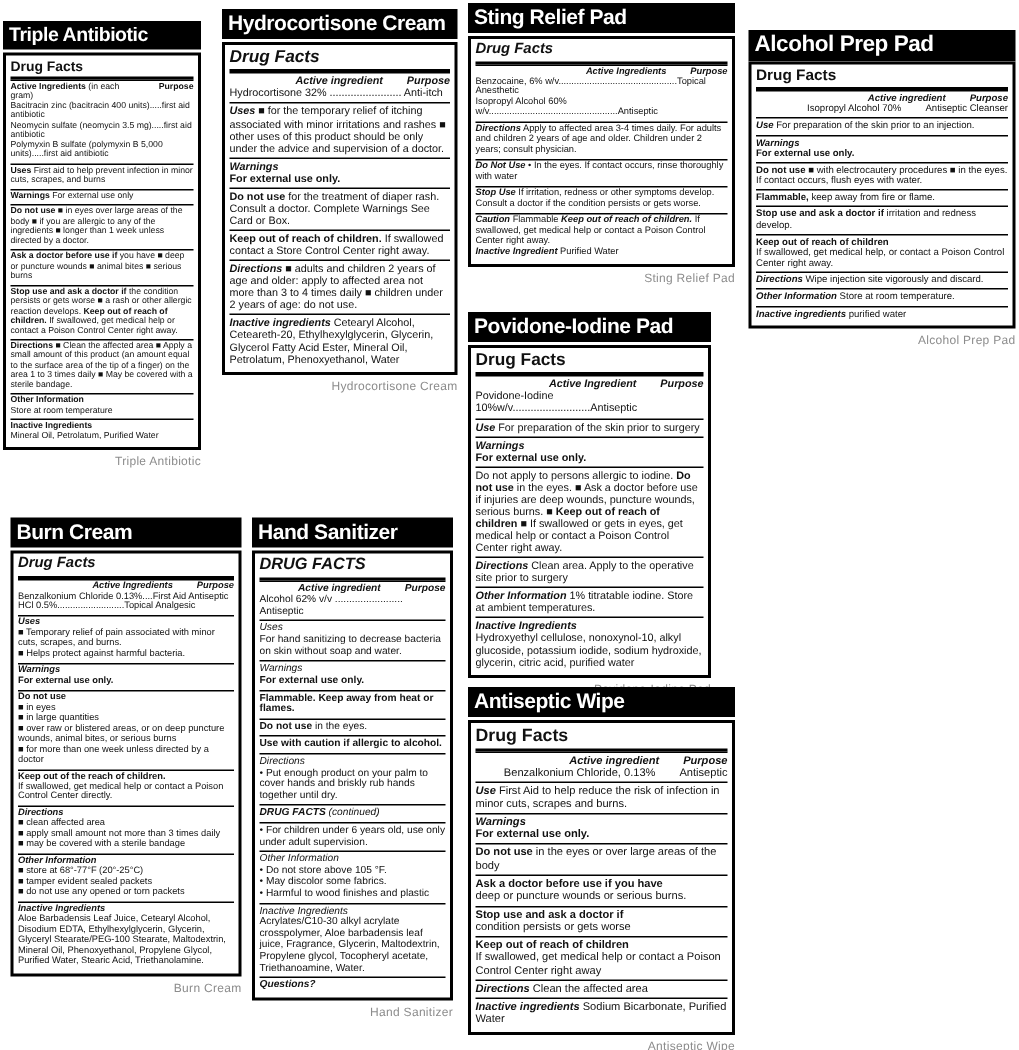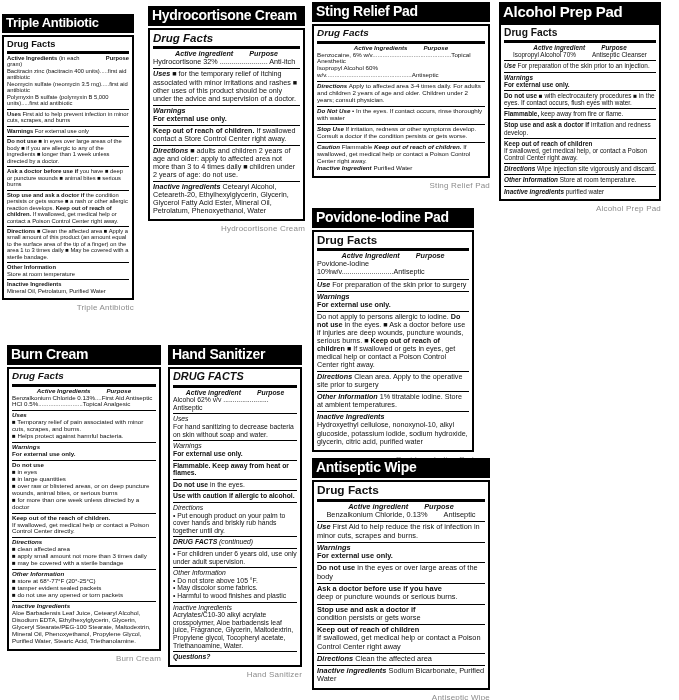--- a/index.html
+++ b/index.html
@@ -17,35 +17,35 @@
   .facts{
     border:2px solid #000;background:#fff;padding:1px 3px 2px 3px;
   }
   .fheading{
     font-weight:bold;font-size:1.6em;border-bottom:2px solid #000;
     padding:1px 0 2px 0;line-height:1.1;
   }
   .sec{border-top:1px solid #000;padding:1px 0 2px 0}
   .sec:first-of-type{border-top:none}
   .line{line-height:1.12}
-  .line.split{display:flex;justify-content:center;gap:16px}
+  .line.split{display:flex;justify-content:flex-end;gap:16px}
   .sg-n{font-weight:normal;font-style:normal}
   .sg-b{font-weight:bold}
   .sg-i{font-style:italic}
   .sg-bi{font-weight:bold;font-style:italic}
   .caption{
     color:#8c8c8c;font-size:8px;text-align:right;margin-top:3px;
     letter-spacing:0.2px;
   }
   
   .p-triple{left:2px;top:14px;width:132px;font-size:5.8px}
   .p-triple .ptitle{font-size:13px}
   .p-hydro{left:148px;top:6px;width:157px;font-size:7.2px}
   .p-sting{left:312px;top:2px;width:178px;font-size:6.2px}
-  .p-alcohol{left:499px;top:2px;width:162px;font-size:6.4px}
+  .p-alcohol{left:499px;top:20px;width:178px;font-size:6.4px}
   .p-alcohol .ptitle{font-size:15px}
   .p-alcohol .ptitle{margin-bottom:0}
   .p-burn{left:7px;top:345px;width:154px;font-size:6.2px}
   .p-hand{left:168px;top:345px;width:134px;font-size:6.8px}
   .p-povidone{left:312px;top:208px;width:162px;font-size:7.2px}
   .p-antiseptic{left:312px;top:458px;width:178px;font-size:7.4px}
   
   .p-hydro .fheading,.p-sting .fheading,.p-burn .fheading,.p-hand .fheading{font-style:italic}
 </style>
 </head>
@@ -106,20 +106,23 @@
           <div class="line"><span class="sg-n">Hydrocortisone 32% ........................ Anti-itch</span></div>
         </div>
         <div class="sec">
           <div class="line"><span class="sg-bi">Uses</span><span class="sg-n"> ■ for the temporary relief of itching associated with minor irritations and rashes ■ other uses of this product should be only under the advice and supervision of a doctor.</span></div>
         </div>
         <div class="sec">
           <div class="line"><span class="sg-bi">Warnings</span></div>
           <div class="line"><span class="sg-b">For external use only.</span></div>
         </div>
         <div class="sec">
+          <div class="line"><span class="sg-b">Do not use</span><span class="sg-n"> for the treatment of diaper rash. Consult a doctor. Complete Warnings See Card or Box.</span></div>
+        </div>
+        <div class="sec">
           <div class="line"><span class="sg-b">Keep out of reach of children.</span><span class="sg-n"> If swallowed contact a Store Control Center right away.</span></div>
         </div>
         <div class="sec">
           <div class="line"><span class="sg-bi">Directions</span><span class="sg-n"> ■ adults and children 2 years of age and older: apply to affected area not more than 3 to 4 times daily ■ children under 2 years of age: do not use.</span></div>
         </div>
         <div class="sec">
           <div class="line"><span class="sg-bi">Inactive ingredients</span><span class="sg-n"> Cetearyl Alcohol, Ceteareth-20, Ethylhexylglycerin, Glycerin, Glycerol Fatty Acid Ester, Mineral Oil, Petrolatum, Phenoxyethanol, Water</span></div>
         </div>
       </div>
       <div class="caption">Hydrocortisone Cream</div>

